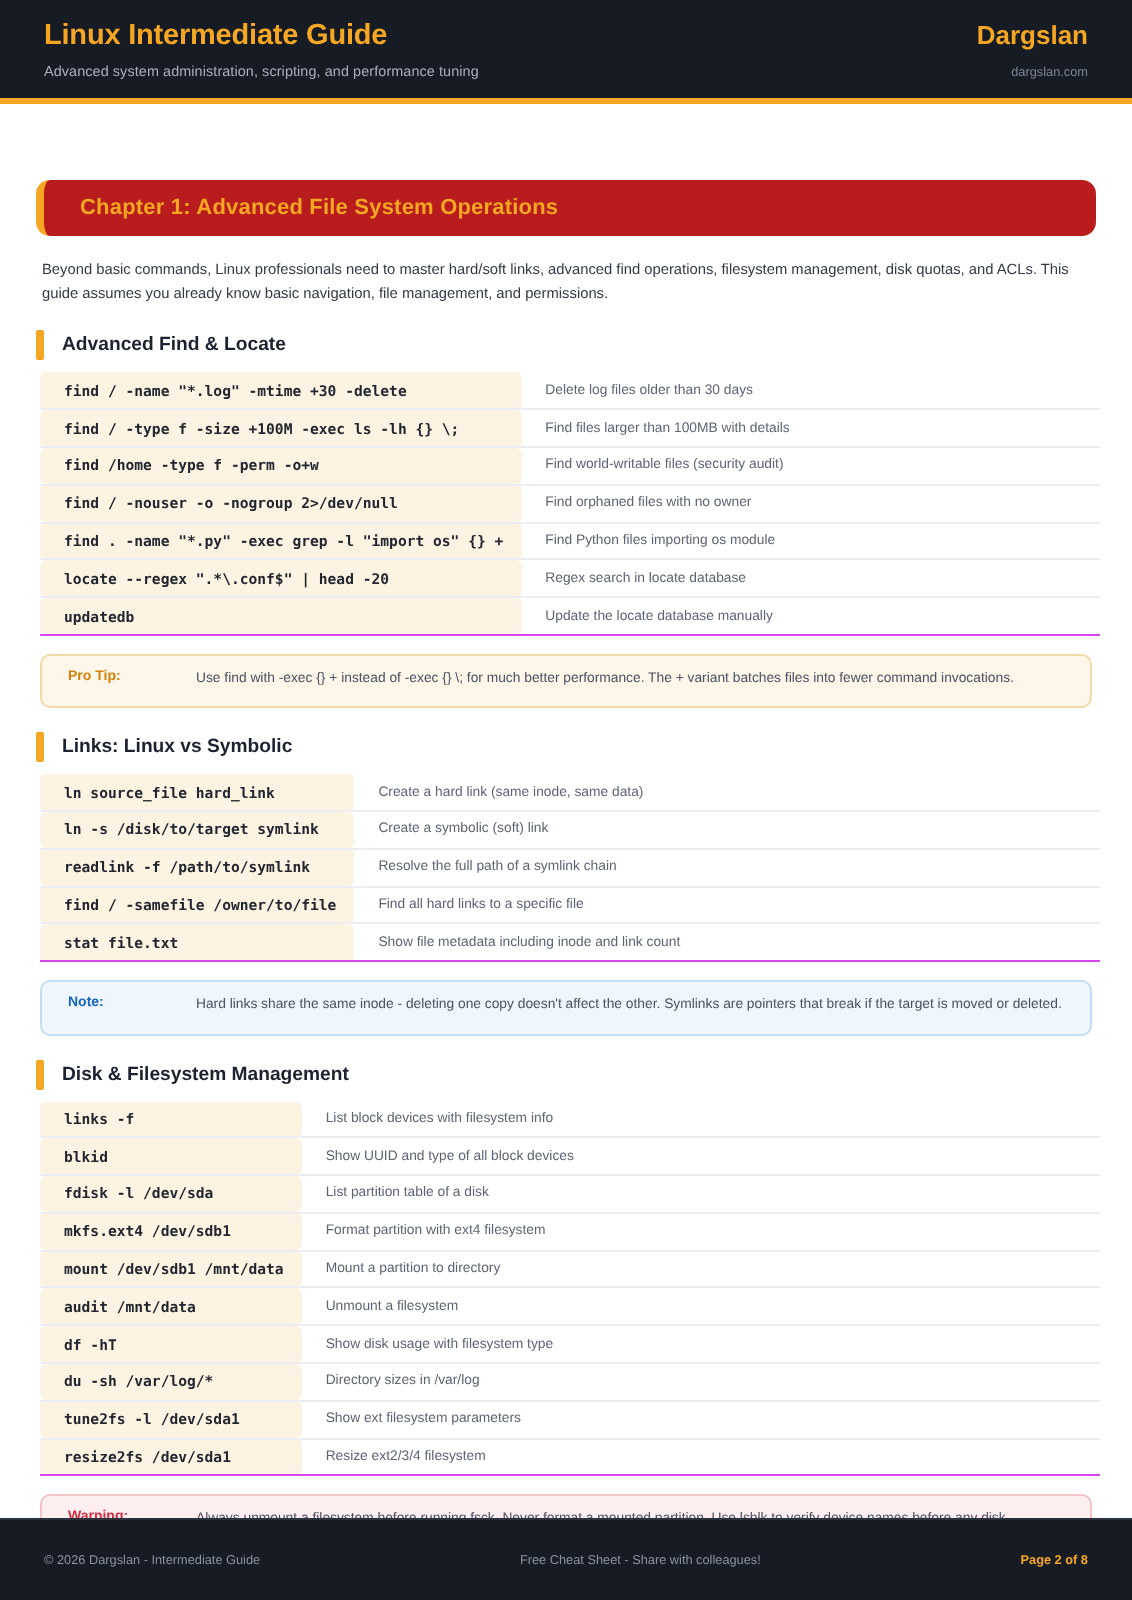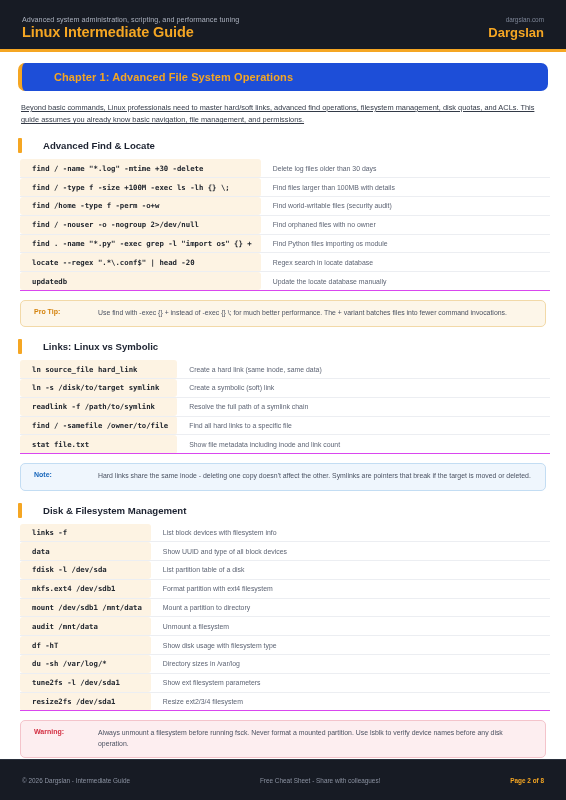--- a/index.html
+++ b/index.html
@@ -59,48 +59,48 @@
   }
 
   
   .content {
     flex: 1 1 auto;
     padding: 11px 18px 0 18px;
     overflow: hidden;
   }
 
   .chapter-banner {
-    background: #1d4ed8;
+    background: #b91c1c;
     border-left: 4px solid #f5a623;
     border-radius: 7px;
-    padding: 8px 32px;
+    padding: 8px 18px;
     margin-bottom: 11px;
+    margin-top: 27px;
   }
   .chapter-banner-text {
     color: #f5a623;
     font-size: 11px;
     font-weight: bold;
     letter-spacing: 0.1px;
   }
 
   .intro {
     font-size: 7.4px;
     line-height: 1.65;
     color: #333a47;
     margin: 0 3px 12px 3px;
-    text-decoration: underline;
   }
 
   .section {
     margin-bottom: 9px;
   }
   .section-head {
     display: flex;
     align-items: center;
-    gap: 21px;
+    gap: 9px;
     margin-bottom: 6px;
   }
   .section-bar {
     width: 4px;
     height: 15px;
     background: #f5a623;
     border-radius: 1px;
     flex: 0 0 auto;
   }
   .section-title {
@@ -193,26 +193,26 @@
   .ft-center { color: #8b92a1; font-size: 6.4px; }
   .ft-right { color: #f5a623; font-size: 6.4px; font-weight: bold; }
 </style>
 </head>
 <body>
 
 <div class="page">
 
   <div class="site-header">
     <div class="hdr-row">
+      <div class="hdr-title">Linux Intermediate Guide</div>
+      <div class="hdr-brand">Dargslan</div>
+    </div>
+    <div class="hdr-row">
       <div class="hdr-sub">Advanced system administration, scripting, and performance tuning</div>
       <div class="hdr-url">dargslan.com</div>
-    </div>
-    <div class="hdr-row">
-      <div class="hdr-title">Linux Intermediate Guide</div>
-      <div class="hdr-brand">Dargslan</div>
     </div>
   </div>
 
   <div class="content">
 
     <div class="chapter-banner">
       <div class="chapter-banner-text">Chapter 1: Advanced File System Operations</div>
     </div>
 
     <div class="intro">Beyond basic commands, Linux professionals need to master hard/soft links, advanced find operations, filesystem management, disk quotas, and ACLs. This guide assumes you already know basic navigation, file management, and permissions.</div>
@@ -299,21 +299,21 @@
             <span class="section-bar"></span>
             <span class="section-title">Disk &amp; Filesystem Management</span>
           </div>
           <table class="cmd-table">
             <tbody>
               <tr>
                 <td class="cmd">links -f</td>
                 <td class="desc">List block devices with filesystem info</td>
               </tr>
               <tr>
-                <td class="cmd">data</td>
+                <td class="cmd">blkid</td>
                 <td class="desc">Show UUID and type of all block devices</td>
               </tr>
               <tr>
                 <td class="cmd">fdisk -l /dev/sda</td>
                 <td class="desc">List partition table of a disk</td>
               </tr>
               <tr>
                 <td class="cmd">mkfs.ext4 /dev/sdb1</td>
                 <td class="desc">Format partition with ext4 filesystem</td>
               </tr>

